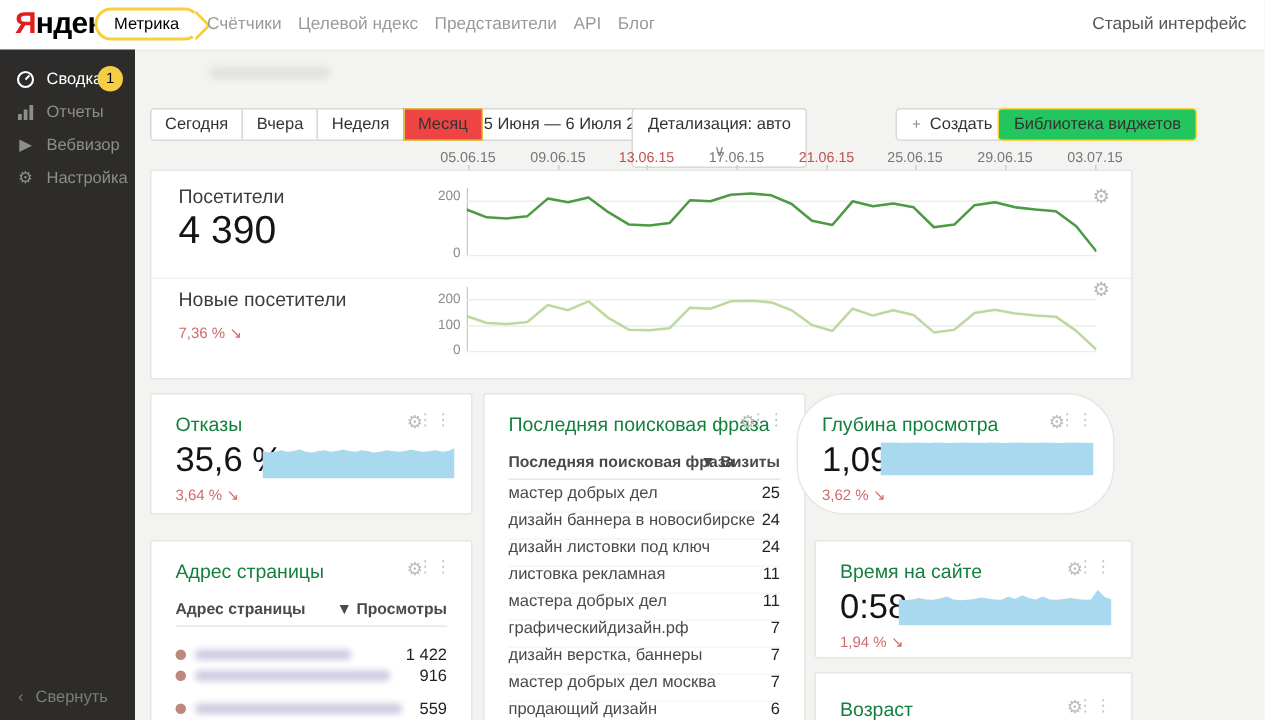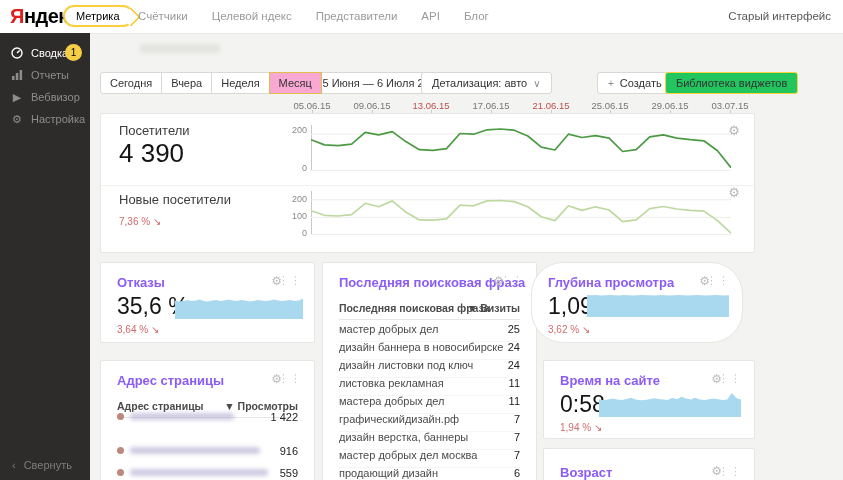--- a/index.html
+++ b/index.html
@@ -7,45 +7,45 @@
     font-family:"Liberation Sans",sans-serif;-webkit-font-smoothing:antialiased;}
 
   
   .header{position:absolute;left:0;top:0;width:843px;height:33px;background:#fff;border-bottom:1px solid #eceae6;}
   .logo{position:absolute;left:10px;top:5px;font-size:20px;font-weight:bold;color:#000;letter-spacing:-.5px;cursor:pointer;}
   .logo-ya{color:#e01e1e;}
   .metrica-tab{position:absolute;left:63px;top:5px;height:18px;line-height:18px;padding:0 12px 0 11px;
     border:2px solid #fbce3c;border-radius:12px;background:#fff;font-size:11px;color:#000;cursor:pointer;}
   .metrica-tab::after{content:"";position:absolute;right:-6px;top:3px;width:12px;height:12px;background:#fff;
     border-top:2px solid #fbce3c;border-right:2px solid #fbce3c;transform:rotate(45deg);border-top-right-radius:3px;}
-  .hnav{position:absolute;left:138px;top:10px;display:flex;gap:24px;font-size:11.5px;color:#9a9a9a;}
+  .hnav{position:absolute;left:138px;top:10px;display:flex;gap:11px;font-size:11.5px;color:#9a9a9a;}
   .hnav span{cursor:pointer;}
   .old-int{position:absolute;right:12px;top:10px;font-size:11.5px;color:#565656;cursor:pointer;}
 
   
   .sidebar{position:absolute;left:0;top:33px;width:90px;height:447px;background:#2d2c2a;color:#8d8d8b;padding-top:9px;box-sizing:border-box;}
   .side-item{position:relative;display:flex;align-items:center;gap:8px;padding:5px 0 5px 11px;font-size:11px;cursor:pointer;}
   .side-item .sicon{width:12px;height:12px;display:flex;align-items:center;justify-content:center;font-size:11px;line-height:12px;}
   .side-item.active{color:#fff;}
   .badge{position:absolute;right:8px;top:2px;width:17px;height:17px;border-radius:50%;background:#f6ce46;color:#000;
     font-size:10px;line-height:17px;text-align:center;}
   .collapse{position:absolute;left:12px;bottom:9px;font-size:11px;color:#7c7c7a;cursor:pointer;display:flex;gap:8px;}
 
   
   .counter-blur{position:absolute;left:140px;top:44px;width:80px;height:9px;background:#d6d6d2;filter:blur(2px);opacity:.55;border-radius:2px;}
   .pgroup{position:absolute;left:100px;top:72px;display:flex;}
   .pbtn{font-size:11px;color:#333;background:#fff;border:1px solid #d8d8d4;padding:4px 9px;margin-left:-1px;cursor:pointer;font-family:inherit;}
   .pbtn:first-child{border-radius:3px 0 0 3px;margin-left:0;}
   .pbtn:last-child{border-radius:0 3px 3px 0;}
-  .pbtn.sel{background:#f9a8d4;border-color:#dec04c;position:relative;z-index:1;}
+  .pbtn.sel{background:#ef4444;border-color:#dec04c;position:relative;z-index:1;}
   .tbtn{position:absolute;top:72px;font-size:11px;color:#333;background:#fff;border:1px solid #d8d8d4;border-radius:3px;
     padding:4px 10px;display:flex;gap:6px;align-items:center;cursor:pointer;font-family:inherit;}
   .tbtn .ticon{color:#8a8a8a;font-size:10px;}
   #dateBtn{left:296px;}
-  #detailBtn{left:421px;}
+  #detailBtn{left:421px;flex-direction:column;}
   #createBtn{left:597px;}
   #libBtn{left:665px;background:#22c55e;border-color:#fed23f;}
 
   
   .dlabel{position:absolute;top:100px;font-size:9.5px;color:#767676;transform:translateX(-50%);white-space:nowrap;}
   .dlabel.red{color:#c0504d;}
   .dtick{position:absolute;top:110px;width:1px;height:4px;background:#ccc;}
 
   
   .card{position:absolute;background:#fff;border:1px solid #e6e6e2;border-radius:2px;overflow:hidden;}
@@ -53,21 +53,21 @@
   .bc-title{position:absolute;left:18px;font-size:13px;color:#3c3c3c;}
   .bc-val{position:absolute;left:18px;font-size:26px;color:#141414;}
   .trend{position:absolute;left:18px;font-size:10px;color:#cf6b6b;margin-top:44px;}
   .bc-div{position:absolute;left:0;top:71px;width:653px;height:1px;background:#f1f1ee;}
   .ylab{position:absolute;width:30px;left:176px;text-align:right;font-size:9px;color:#8a8a8a;}
   .gearbtn{position:absolute;right:14px;font-size:13px;color:#b8b8b6;cursor:pointer;line-height:13px;}
   .chart-svg{position:absolute;display:block;}
   .chart-svg .axis{stroke:#c9c9c6;stroke-width:1;}
   .chart-svg .grid{stroke:#ededea;stroke-width:1;}
 
-  .w-title{position:absolute;left:16px;top:12px;font-size:13px;color:#8b5cf6;font-weight:bold;}
+  .w-title{position:absolute;left:16px;top:12px;font-size:13px;color:#15803d;}
   .w-gear{position:absolute;right:32px;top:12px;font-size:12px;color:#bdbdbb;cursor:pointer;line-height:12px;}
   .w-drag{position:absolute;right:12px;top:11px;font-size:11px;color:#c5c5c3;letter-spacing:1px;cursor:grab;line-height:12px;}
   .w-val{position:absolute;left:16px;top:30px;font-size:23px;color:#141414;}
   .w-trend{position:absolute;left:16px;top:61px;font-size:10px;color:#cf6b6b;}
 
   #bounceCard{left:100px;top:262px;width:213px;height:79px;}
   #searchCard{left:322px;top:262px;width:213px;height:240px;}
   #depthCard{left:531px;top:262px;width:210px;height:79px;border-radius:32px;}
   #urlCard{left:100px;top:360px;width:213px;height:141px;}
   #timeCard{left:543px;top:360px;width:210px;height:77px;}
@@ -269,21 +269,21 @@
   <div class="card" id="urlCard">
     <div class="w-title">Адрес страницы</div>
     <span class="w-gear">⚙</span>
     <span class="w-drag">⋮⋮</span>
     <div class="th">Адрес страницы</div>
     <div class="th th-r">
       <span>▼</span>
       <span>Просмотры</span>
     </div>
     <div class="thline"></div>
-    <div class="urow" style="top:49px">
+    <div class="urow" style="top:69px">
         <span class="favdot"></span>
         <span class="blur-bar" style="width:104px"></span>
         <span class="num">1 422</span>
       </div>
     <div class="urow" style="top:83px">
         <span class="favdot"></span>
         <span class="blur-bar" style="width:130px"></span>
         <span class="num">916</span>
       </div>
     <div class="urow" style="top:105px">

